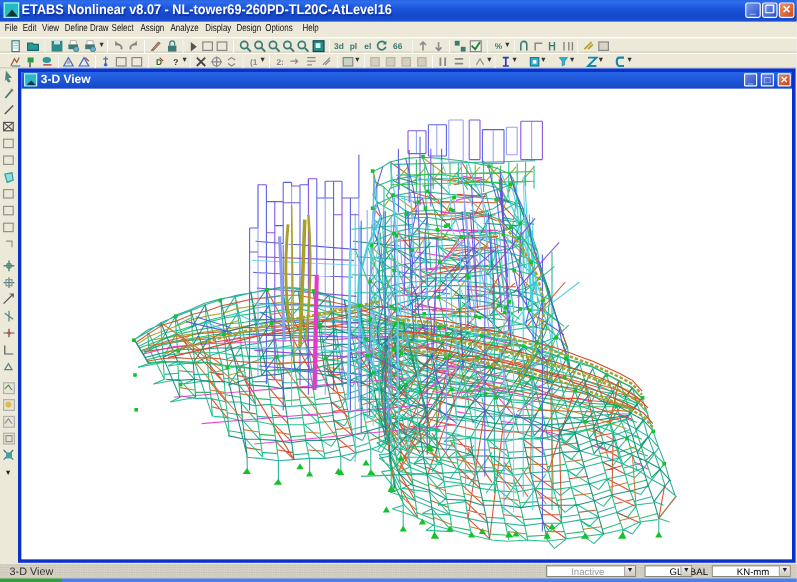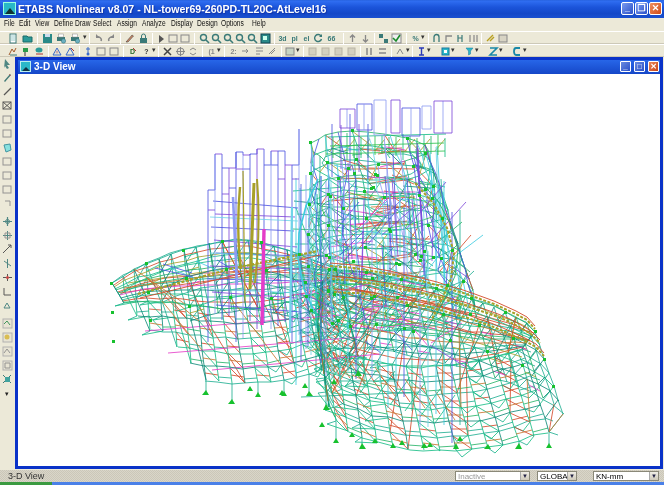--- a/index.html
+++ b/index.html
@@ -23,21 +23,21 @@
  background:linear-gradient(180deg,#2766e8,#1547c8);color:#fff;font-weight:bold;font-size:10px;line-height:14px}
 .ctitle .txt{position:absolute;left:16px;top:0}
 .cicon{position:absolute;left:2px;top:1px;width:11px;height:11px;background:#2ab8c8;border:1px solid #bee;overflow:hidden}.cicon:before{content:"";position:absolute;left:0px;top:5px;border-left:5px solid transparent;border-right:5px solid transparent;border-bottom:5px solid #134}
 .cbtn{position:absolute;top:1px;width:11px;height:11px;border:1px solid #fff;border-radius:1px;
  background:linear-gradient(135deg,#6a8cે0,#2a50c8);background:linear-gradient(135deg,#6a8ce0,#2a50c8);color:#fff;font-size:8px;line-height:9px;text-align:center;font-weight:bold}
 .cbtn.close{background:linear-gradient(135deg,#e88858,#c84418)}
 .client{position:absolute;left:0;top:14px;width:642px;height:392px;background:#fff;overflow:hidden}
 .statusbar{position:absolute;left:0;top:470px;width:664px;height:12px;
  background:repeating-conic-gradient(#d9d5c9 0% 25%,#cbc7b8 0% 50%) 0 0/2px 2px;font-size:9px;color:#333}
 .statusbar .lbl{position:absolute;left:8px;top:1px}
-.dd{position:absolute;top:1px;height:10px;background:#fff;border:1px solid #8a8878;font-size:8px;line-height:9px;padding-left:2px;color:#000}
+.dd{position:absolute;top:1px;height:10px;background:#fff;border:1px solid #8a8878;font-size:8px;line-height:9px;padding-left:20px;color:#000}
 .dd .btn{position:absolute;right:0;top:0;width:9px;height:8px;background:linear-gradient(180deg,#f0eee6,#cfcaba);border-left:1px solid #aaa;font-size:6px;line-height:8px;text-align:center;color:#224}
 .taskbar{position:absolute;left:0;top:482px;width:664px;height:3px;background:linear-gradient(90deg,#3a9a40 0 52px,#4a80e8 52px)}
 </style></head><body>
 <div class="titlebar">
  <div class="appicon"></div>
  <div class="txt">ETABS Nonlinear v8.07 - NL-tower69-260PD-TL20C-AtLevel16</div>
  <div class="winbtn" style="left:621px">_</div>
  <div class="winbtn" style="left:635px">❐</div>
  <div class="winbtn close" style="left:649px">✕</div>
 </div>

